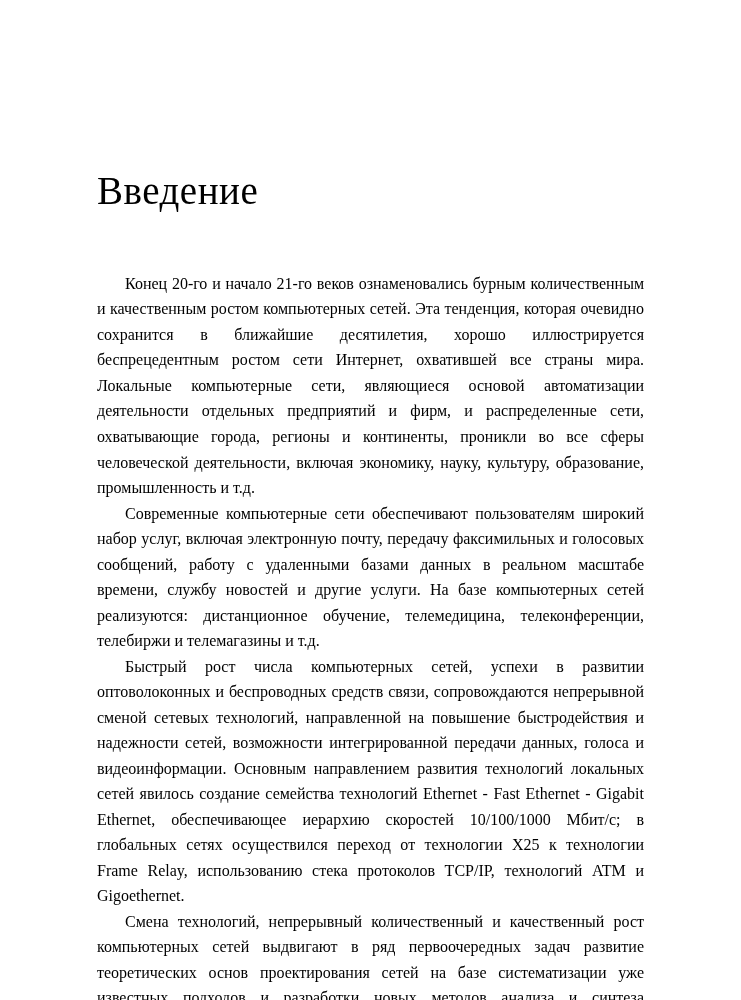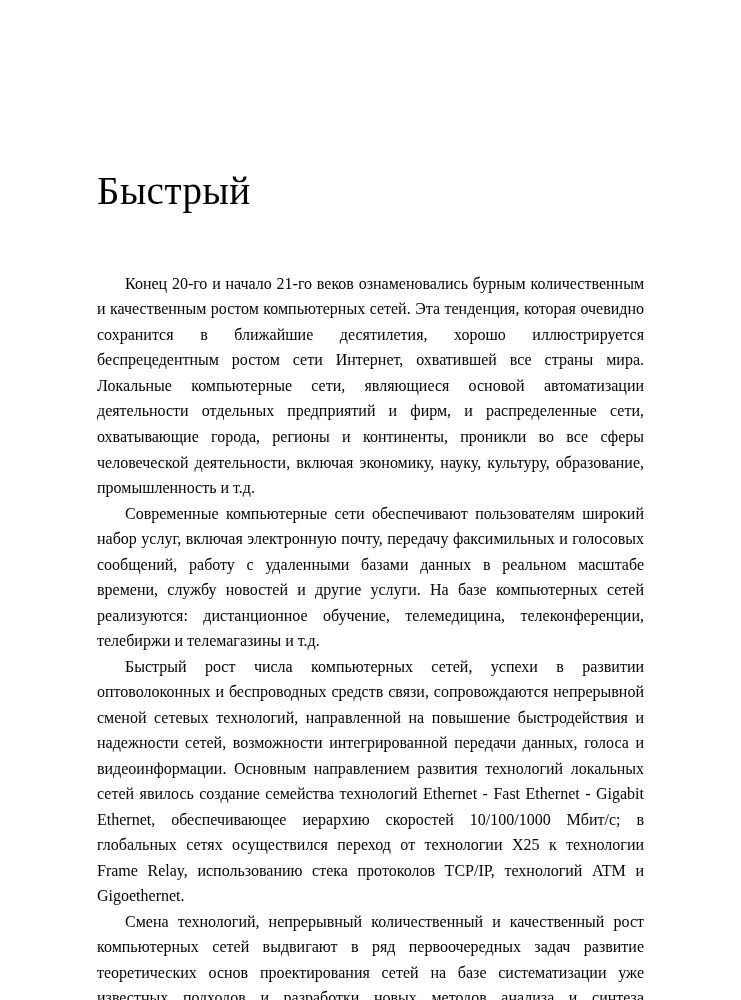--- a/index.html
+++ b/index.html
@@ -39,20 +39,20 @@
   }
   .body-text p {
     margin: 0;
     text-indent: 28px;
   }
 </style>
 </head>
 <body>
 
 <div class="page">
-  <h1 class="doc-title">Быстрый</h1>
+  <h1 class="doc-title">Введение</h1>
   <div class="body-text">
     <p>Конец 20-го и начало 21-го веков ознаменовались бурным количественным и качественным ростом компьютерных сетей. Эта тенденция, которая очевидно сохранится в ближайшие десятилетия, хорошо иллюстрируется беспрецедентным ростом сети Интернет, охватившей все страны мира. Локальные компьютерные сети, являющиеся основой автоматизации деятельности отдельных предприятий и фирм, и распределенные сети, охватывающие города, регионы и континенты, проникли во все сферы человеческой деятельности, включая экономику, науку, культуру, образование, промышленность и т.д.</p>
     <p>Современные компьютерные сети обеспечивают пользователям широкий набор услуг, включая электронную почту, передачу факсимильных и голосовых сообщений, работу с удаленными базами данных в реальном масштабе времени, службу новостей и другие услуги. На базе компьютерных сетей реализуются: дистанционное обучение, телемедицина, телеконференции, телебиржи и телемагазины и т.д.</p>
     <p>Быстрый рост числа компьютерных сетей, успехи в развитии оптоволоконных и беспроводных средств связи, сопровождаются непрерывной сменой сетевых технологий, направленной на повышение быстродействия и надежности сетей, возможности интегрированной передачи данных, голоса и видеоинформации. Основным направлением развития технологий локальных сетей явилось создание семейства технологий Ethernet - Fast Ethernet - Gigabit Ethernet, обеспечивающее иерархию скоростей 10/100/1000 Мбит/с; в глобальных сетях осуществился переход от технологии X25 к технологии Frame Relay, использованию стека протоколов TCP/IP, технологий ATM и Gigoethernet.</p>
     <p>Смена технологий, непрерывный количественный и качественный рост компьютерных сетей выдвигают в ряд первоочередных задач развитие теоретических основ проектирования сетей на базе систематизации уже известных подходов и разработки новых методов анализа и синтеза компьютерных сетей. В настоящее время известны</p>
   </div>
 </div>
 
 </body></html>

